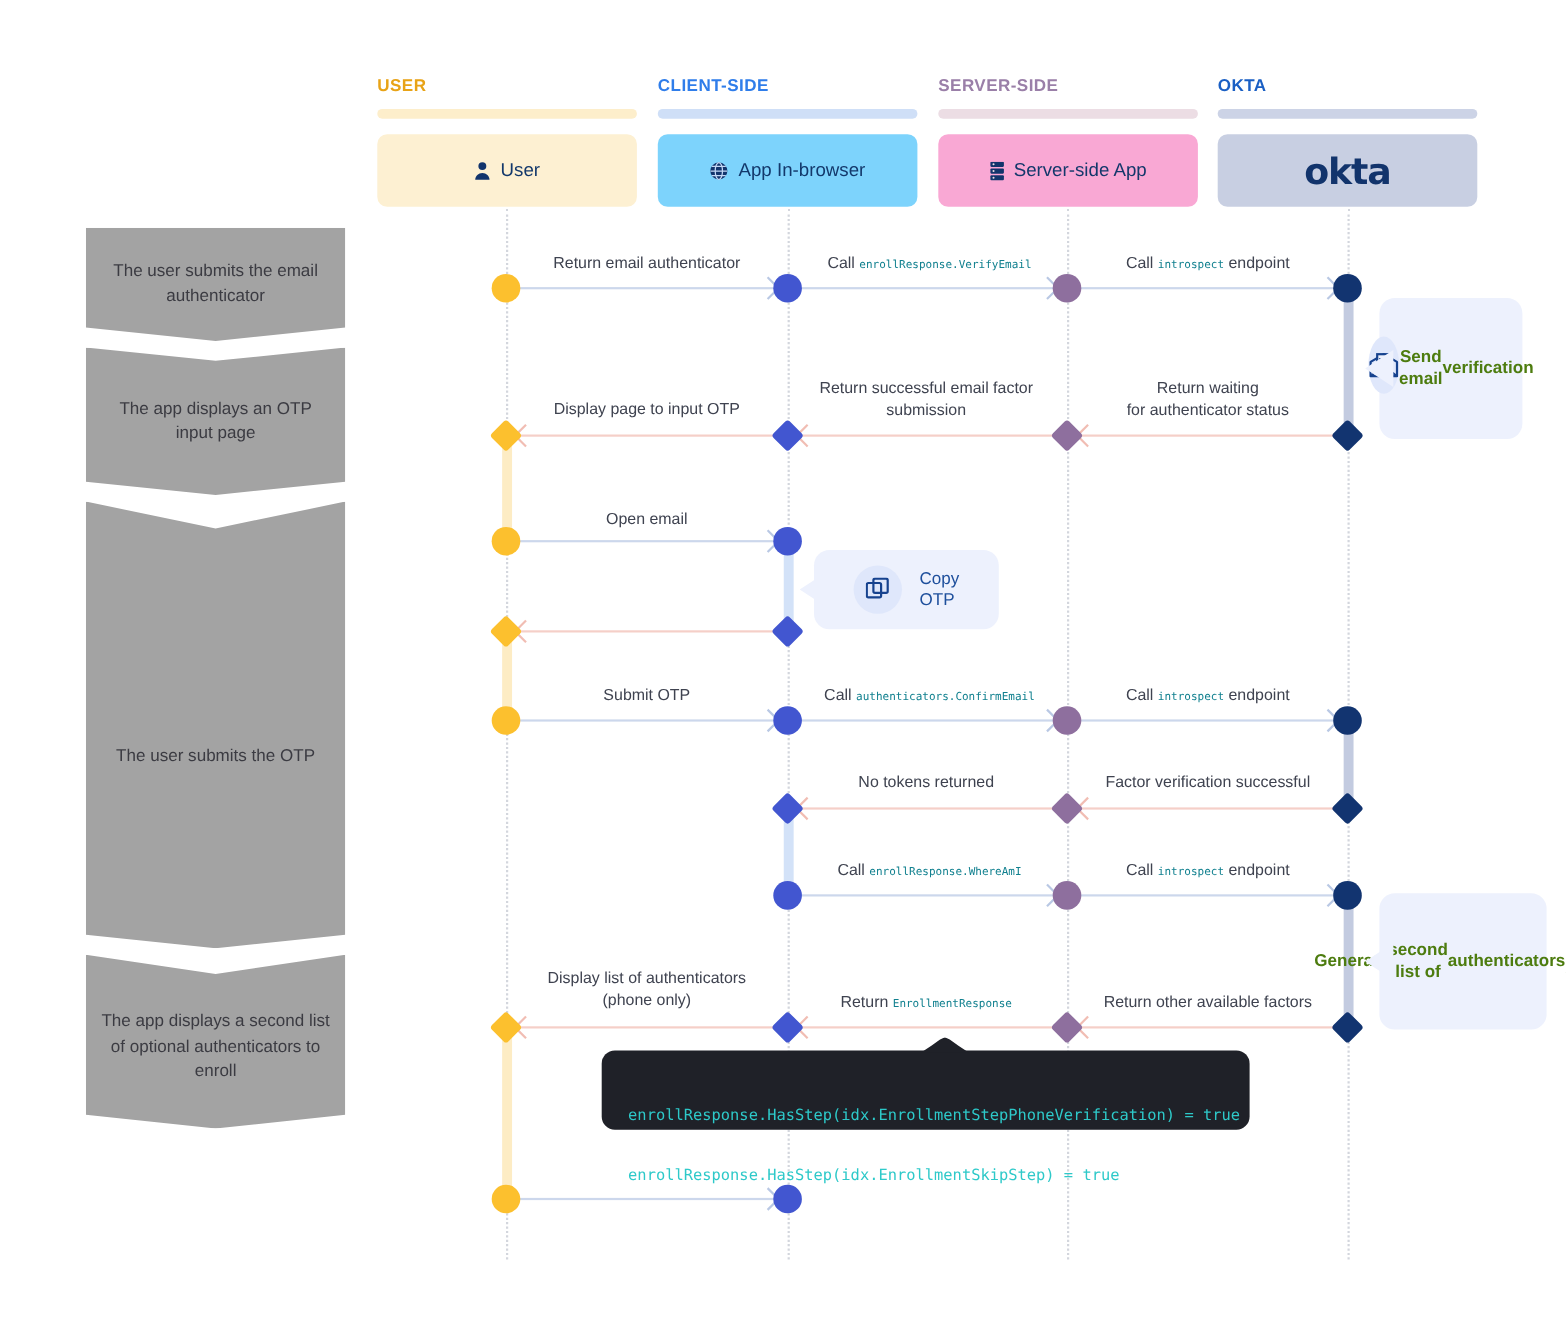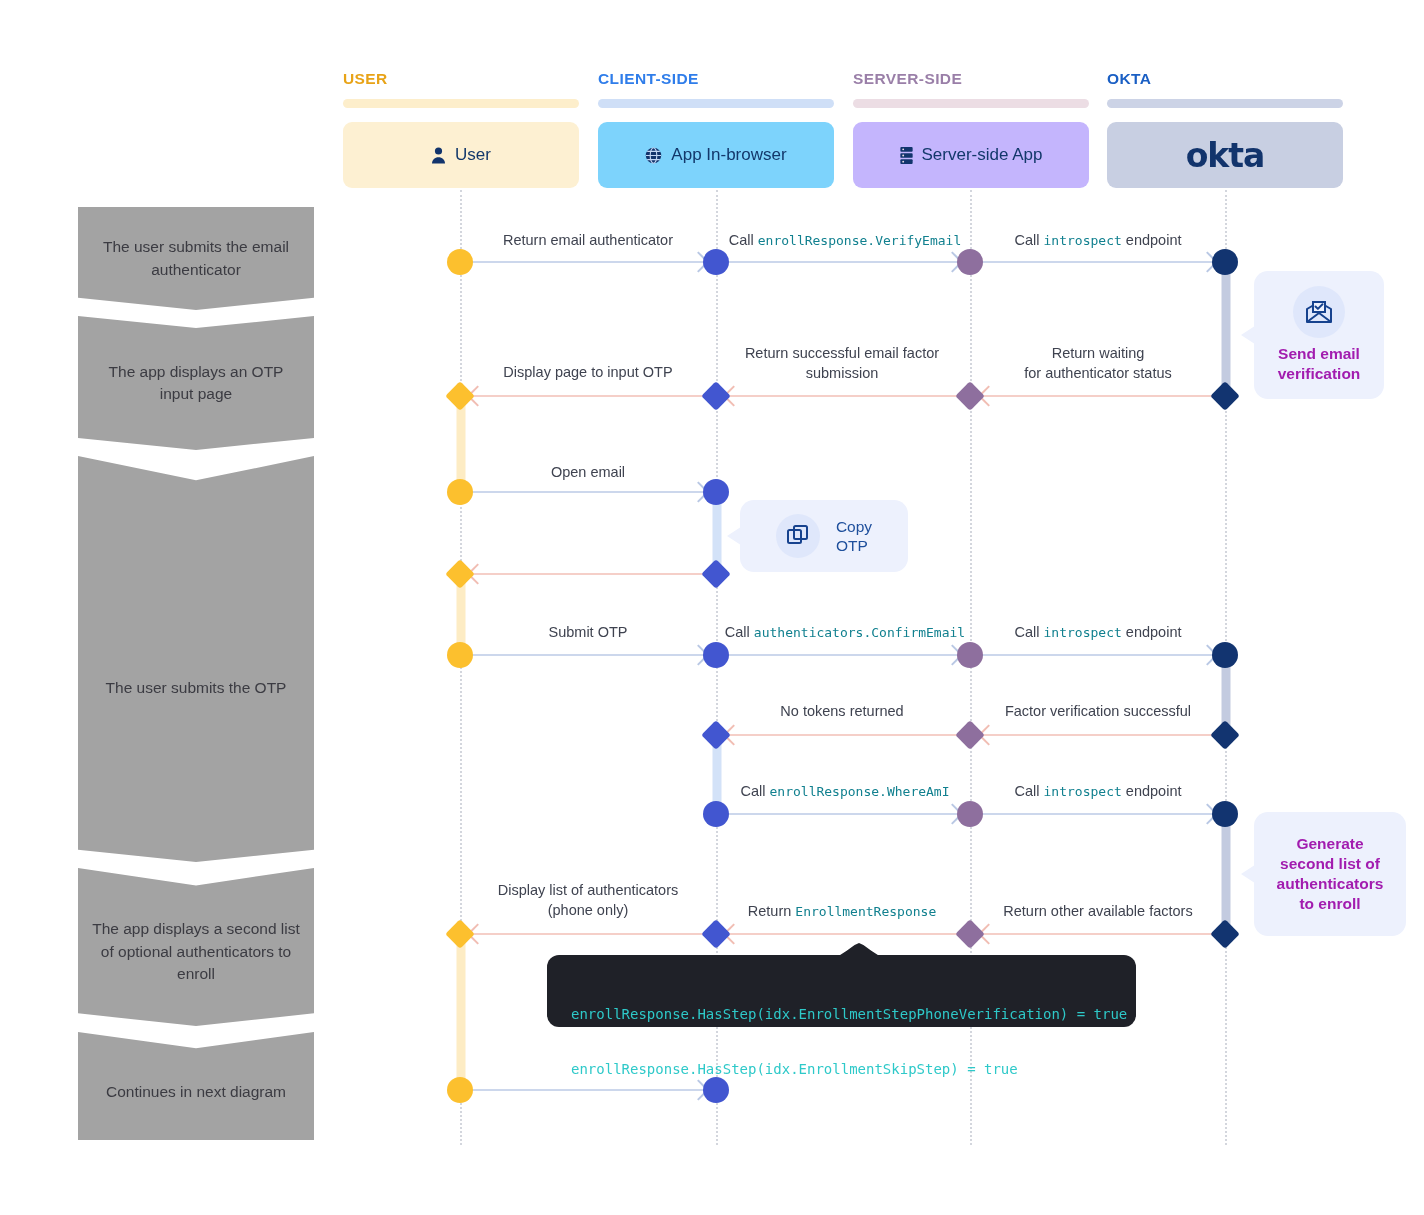--- a/index.html
+++ b/index.html
@@ -43,30 +43,30 @@
     transform:translateY(-50%) rotate(45deg);
   }
   .arrow.ret .head{
     left:-1px;border-width:0 0 2px 2px;border-color:#f1bdb3;
     transform:translateY(-50%) rotate(45deg);
   }
   .msg{
     position:absolute;text-align:center;font-size:14.5px;color:#3f4350;
     line-height:1.35;
   }
-  .code{font-family:"DejaVu Sans Mono",monospace;color:#11808f;font-size:13px;}
+  .code{font-family:"DejaVu Sans Mono",monospace;color:#11808f;font-size:10px;}
   
   .node{position:absolute;transform:translate(-50%,-50%);}
   .node.circle{width:26px;height:26px;border-radius:50%;}
   .node.diamond{width:21px;height:21px;border-radius:3px;transform:translate(-50%,-50%) rotate(45deg);}
   
   .callout{
     position:absolute;background:#edf1fd;border-radius:14px;
-    display:flex;flex-direction:column;align-items:center;justify-content:center;
-    text-align:center;color:#a21caf;font-size:15.5px;line-height:1.3;
+    display:flex;flex-direction:row;align-items:center;justify-content:center;
+    text-align:center;color:#4d7c0f;font-size:15.5px;line-height:1.3;
     font-weight:600;
   }
   .callout.horiz{flex-direction:row;gap:16px;font-weight:500;}
   .callout .tail{
     position:absolute;left:-13px;top:50%;width:26px;height:34px;
     transform:translateY(-50%);background:#edf1fd;
     clip-path:polygon(100% 0,100% 100%,0 50%);
   }
   .callout .iconwrap{
     width:52px;height:52px;border-radius:50%;background:#dfe7fb;
@@ -113,21 +113,21 @@
           <circle cx="9" cy="9" r="8.2" fill="#12346c"></circle>
           <ellipse cx="9" cy="9" rx="3.5" ry="8.2" fill="none" stroke="#c4d8f5" stroke-width="1.2"></ellipse>
           <path d="M1 9h16M2.3 4.6h13.4M2.3 13.4h13.4" stroke="#c4d8f5" stroke-width="1.2"></path>
         </svg>
     </span>
     <span>App In-browser</span>
   </div>
 
   <div class="col-title" style="left:853px;top:70px;color:#9a7fa8">SERVER-SIDE</div>
   <div class="col-bar" style="left:853px;top:99px;width:236px;background:#ecdde4"></div>
-  <div class="actor-box" style="left:853px;top:122px;width:236px;background:#c4b5fd">
+  <div class="actor-box" style="left:853px;top:122px;width:236px;background:#f9a8d4">
     <span class="ico">
       <svg width="13" height="17" viewBox="0 0 13 18">
           <rect x="0" y="0" width="13" height="5" rx="1" fill="#12346c"></rect>
           <rect x="0" y="6.5" width="13" height="5" rx="1" fill="#12346c"></rect>
           <rect x="0" y="13" width="13" height="5" rx="1" fill="#12346c"></rect>
           <circle cx="3" cy="2.5" r="1" fill="#eddde3"></circle>
           <circle cx="3" cy="9" r="1" fill="#eddde3"></circle>
           <circle cx="3" cy="15.5" r="1" fill="#eddde3"></circle>
         </svg>
     </span>
@@ -145,23 +145,20 @@
     </div>
   <div class="step" style="top:316px;height:134px;clip-path:polygon(0 0,50% 9%,100% 0,100% 91%,50% 100%,0 91%)">
     <span>The app displays an OTP input page</span>
     </div>
   <div class="step" style="top:456px;height:406px;clip-path:polygon(0 0,50% 6%,100% 0,100% 97%,50% 100%,0 97%)">
     <span style="margin-top:58px">The user submits the OTP</span>
     </div>
   <div class="step" style="top:868px;height:158px;clip-path:polygon(0 0,50% 11%,100% 0,100% 92%,50% 100%,0 92%)">
     <span style="margin-top:10px">The app displays a second list of optional authenticators to enroll</span>
     </div>
-  <div class="step" style="top:1032px;height:108px;clip-path:polygon(0 0,50% 15%,100% 0,100% 100%,0 100%)">
-    <span style="margin-top:12px">Continues in next diagram</span>
-    </div>
 
   <div class="lifeline" style="left:460px;top:190px;height:955px"></div>
   <div class="lifeline" style="left:716px;top:190px;height:955px"></div>
   <div class="lifeline" style="left:970px;top:190px;height:955px"></div>
   <div class="lifeline" style="left:1225px;top:190px;height:955px"></div>
 
   <div class="activation" style="left:461px;top:396px;height:96px;background:#fdecc4"></div>
   <div class="activation" style="left:461px;top:574px;height:81px;background:#fdecc4"></div>
   <div class="activation" style="left:461px;top:934px;height:156px;background:#fdecc4"></div>
   <div class="activation" style="left:717px;top:492px;height:82px;background:#d3e2f8"></div>

